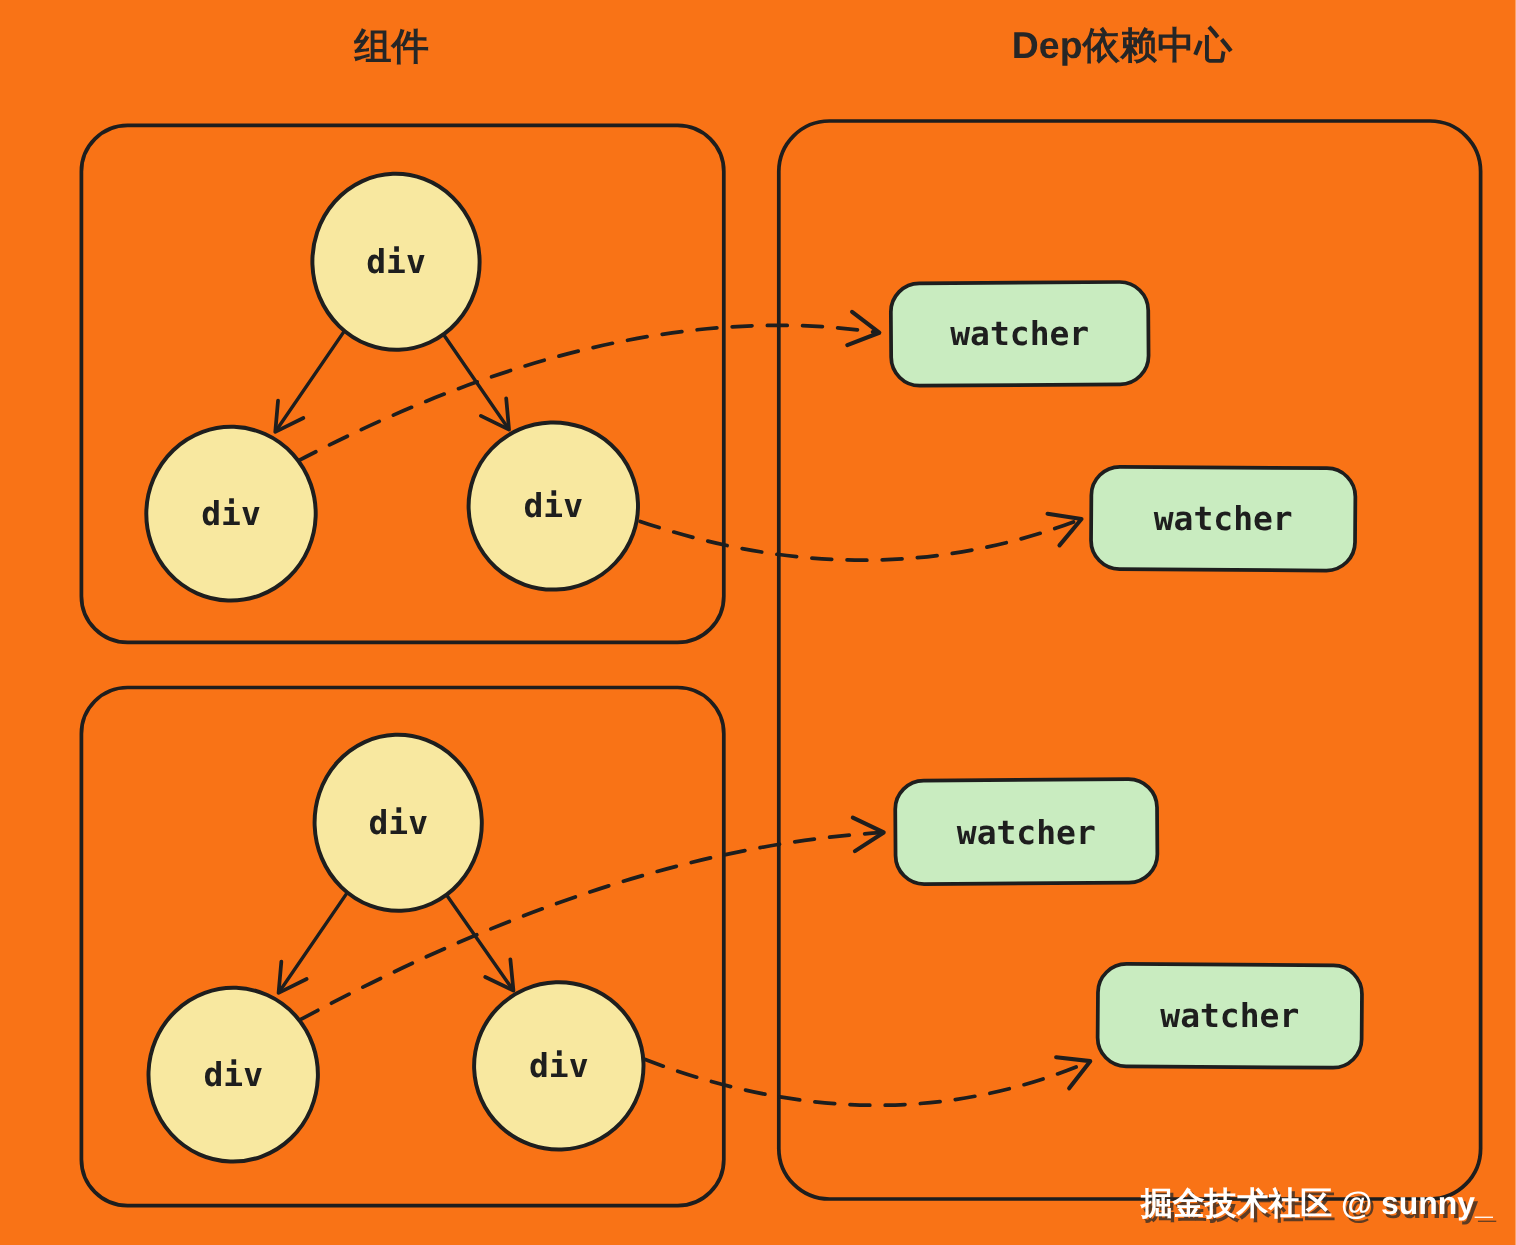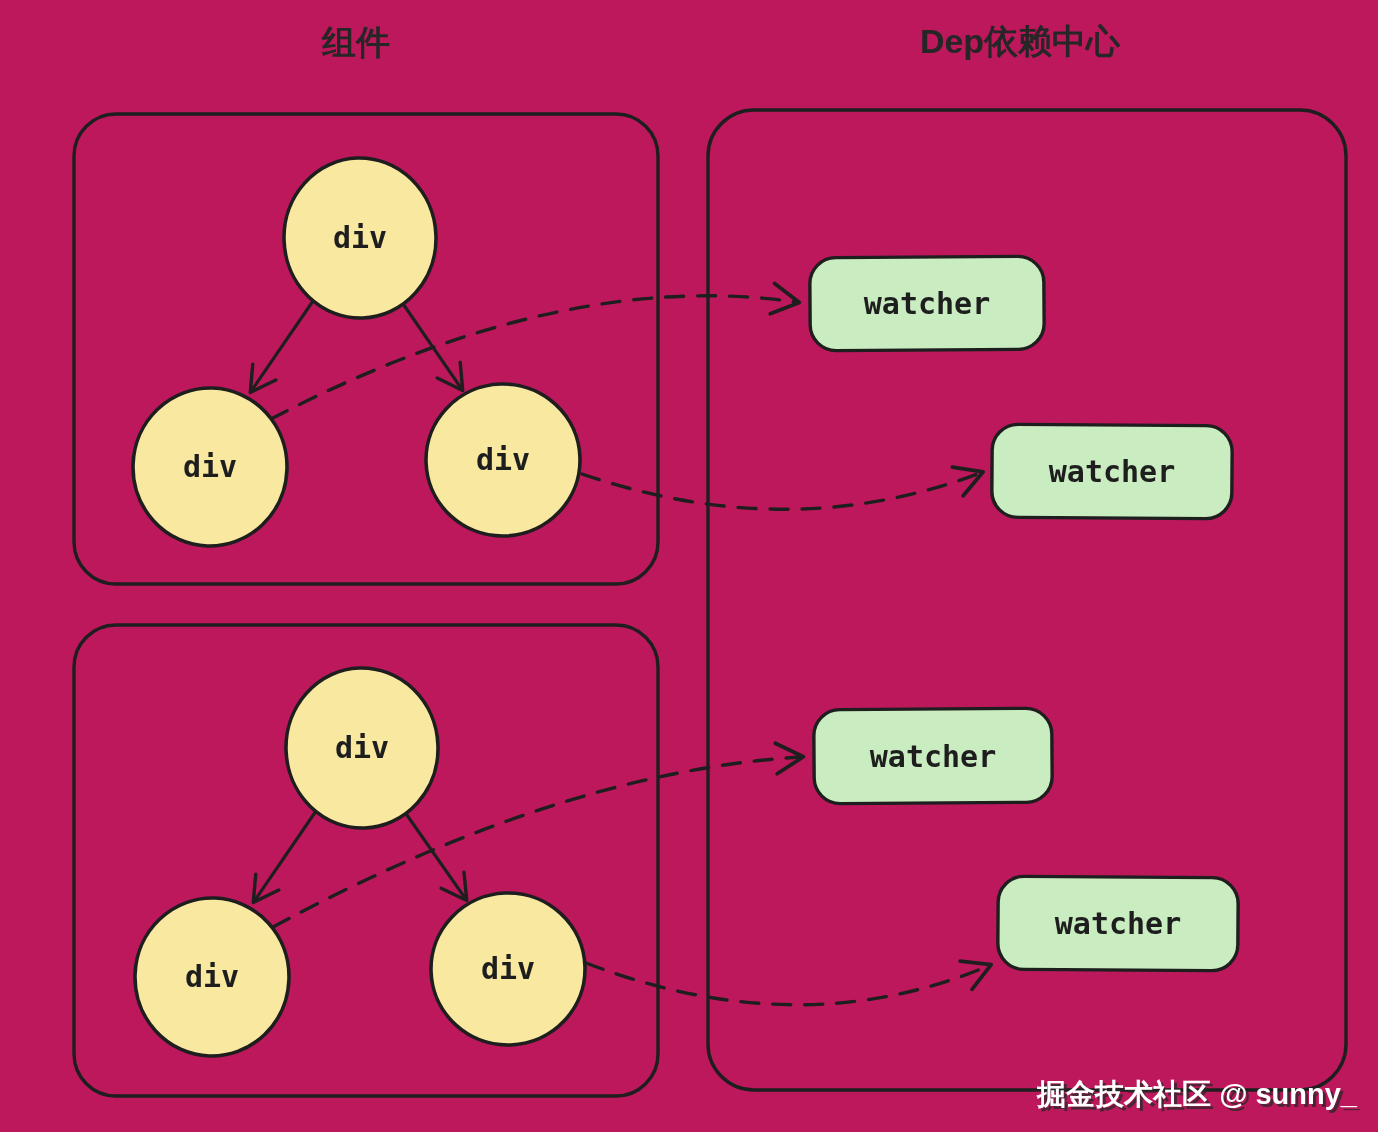--- a/index.html
+++ b/index.html
@@ -4,21 +4,21 @@
 <style>
   html, body {
     margin: 0;
     padding: 0;
     background: #ffffff;
   }
   .page {
     position: relative;
     width: 1378px;
     height: 1132px;
-    background: #be185d;
+    background: #f97316;
     overflow: hidden;
     font-family: "Liberation Sans", sans-serif;
   }
   svg { display: block; }
   .box {
     stroke: #1e1e1e;
     stroke-width: 3.4;
     fill: none;
   }
   .node-circle {

